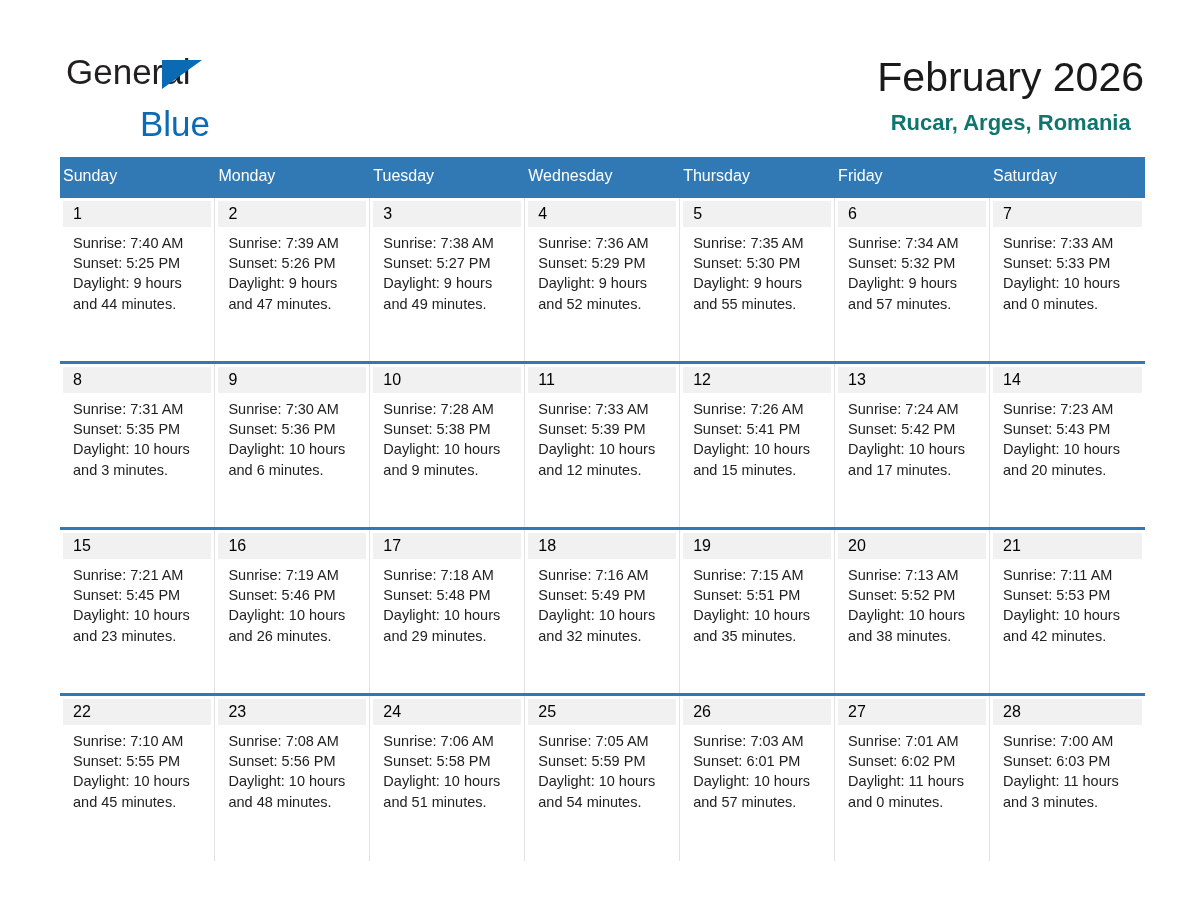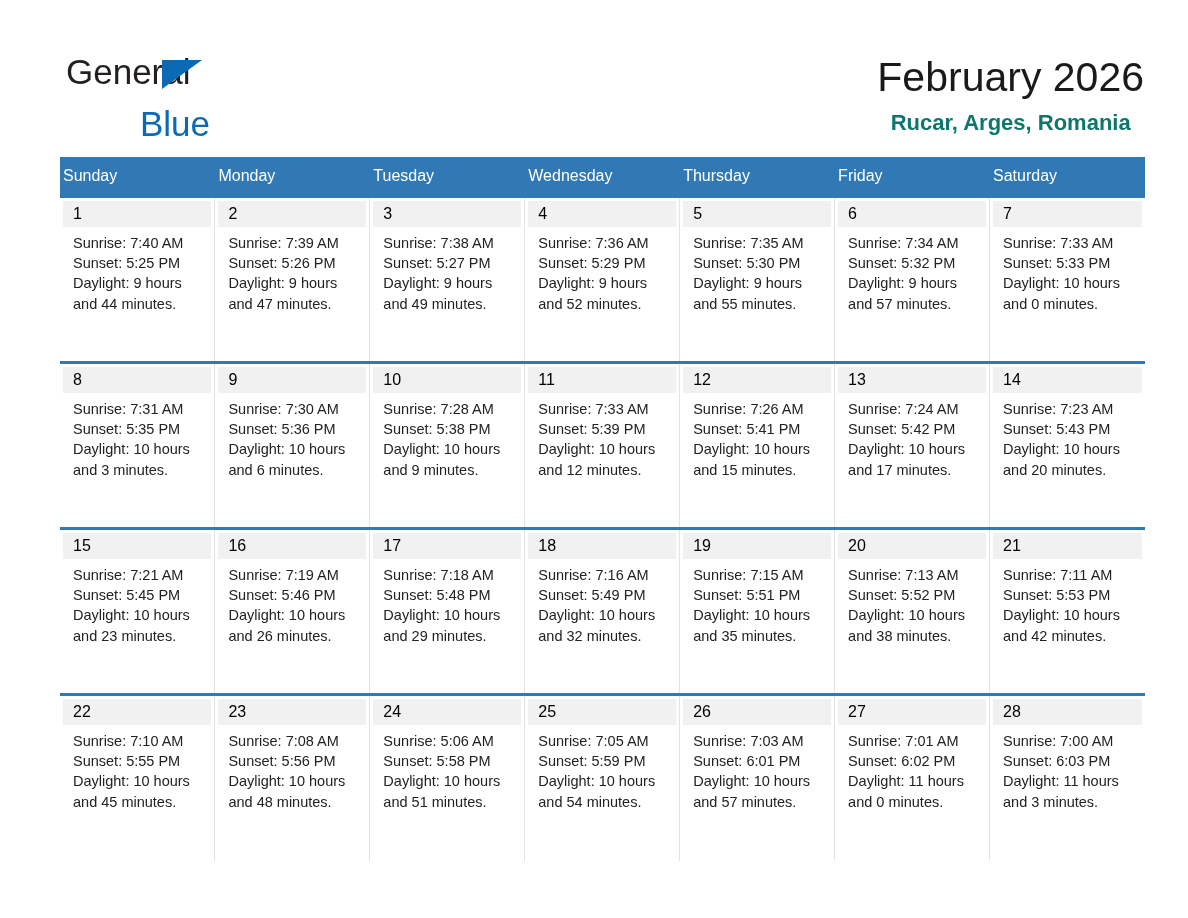--- a/index.html
+++ b/index.html
@@ -390,21 +390,21 @@
           <div class="dayinfo">
             <div>Sunrise: 7:08 AM</div>
             <div>Sunset: 5:56 PM</div>
             <div>Daylight: 10 hours</div>
             <div>and 48 minutes.</div>
           </div>
         </td>
         <td>
           <div class="daynum">24</div>
           <div class="dayinfo">
-            <div>Sunrise: 5:06 AM</div>
+            <div>Sunrise: 7:06 AM</div>
             <div>Sunset: 5:58 PM</div>
             <div>Daylight: 10 hours</div>
             <div>and 51 minutes.</div>
           </div>
         </td>
         <td>
           <div class="daynum">25</div>
           <div class="dayinfo">
             <div>Sunrise: 7:05 AM</div>
             <div>Sunset: 5:59 PM</div>

